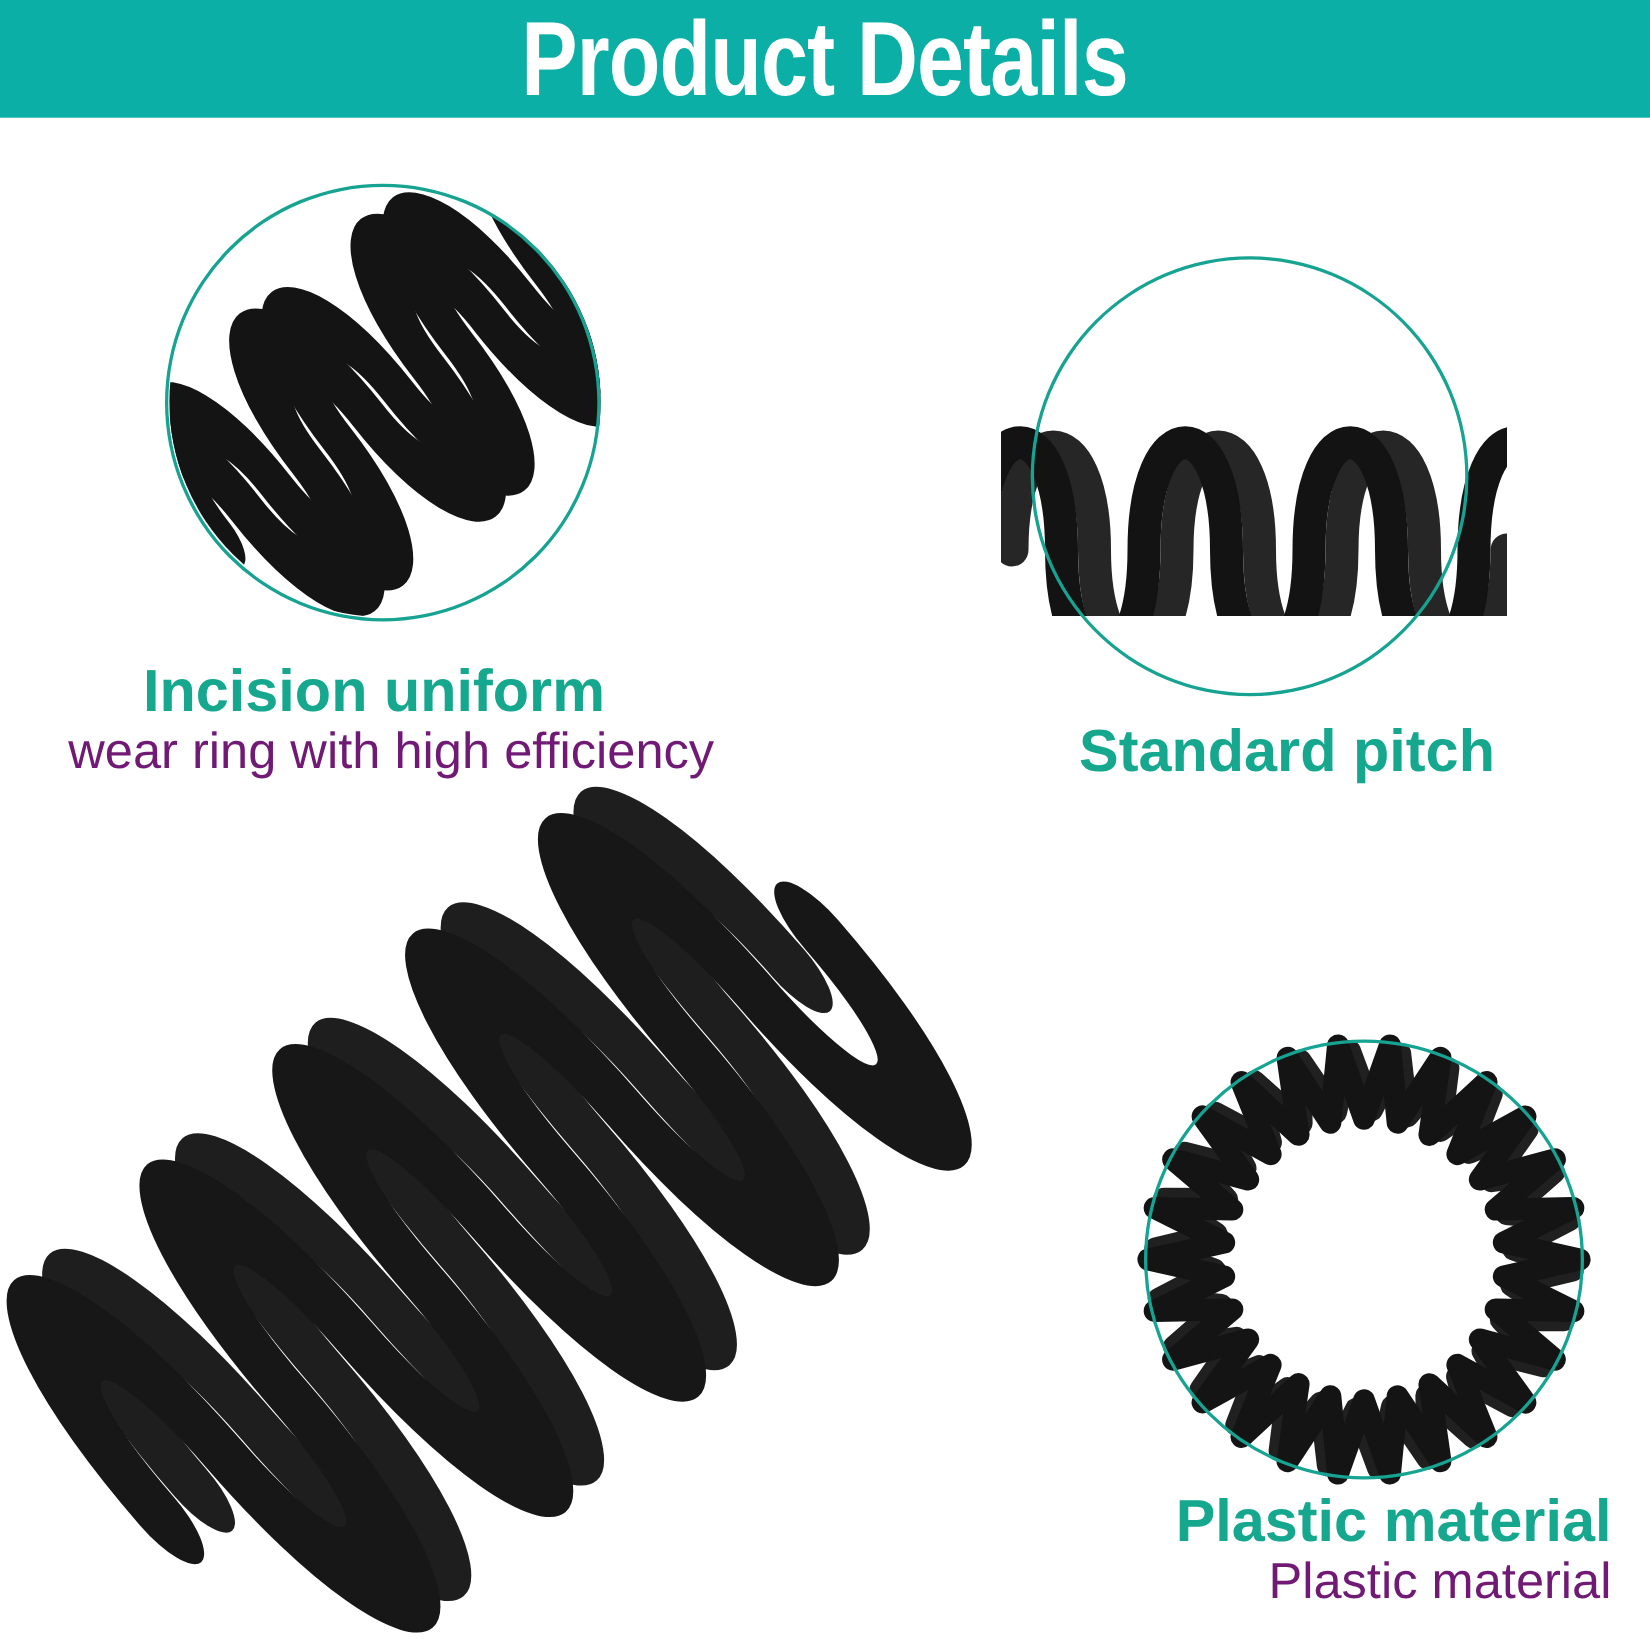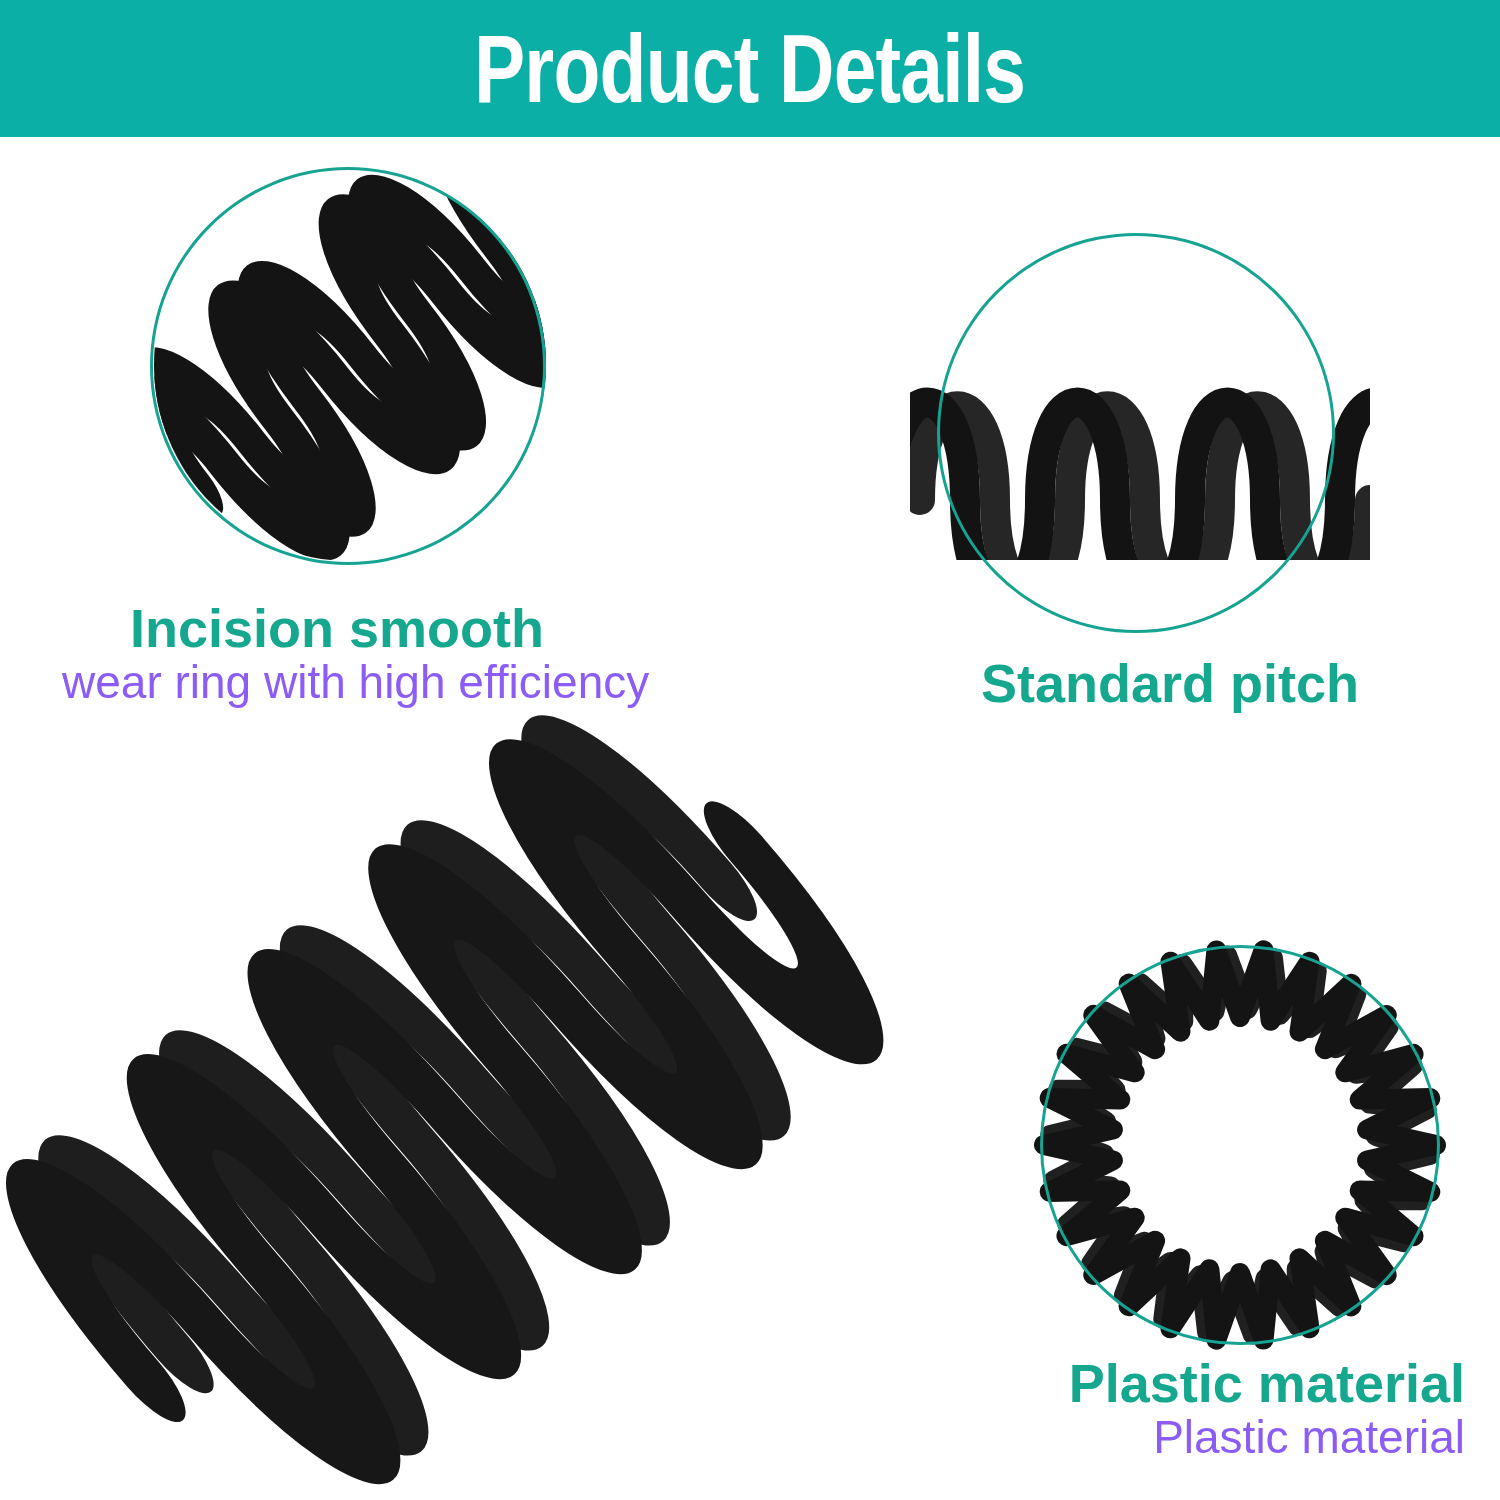--- a/index.html
+++ b/index.html
@@ -15,21 +15,21 @@
     overflow: hidden;
     font-family: "Liberation Sans", sans-serif;
   }
 
   
   #header-banner {
     position: absolute;
     left: 0;
     top: 0;
     width: 1500px;
-    height: 137px;
+    height: 107px;
     background: #0BAFA5;
     display: flex;
     align-items: center;
     justify-content: center;
   }
   #header-title {
     color: #ffffff;
     font-size: 96px;
     font-weight: bold;
     letter-spacing: -1px;
@@ -66,21 +66,21 @@
   .callout-text { position: absolute; }
   .callout-heading {
     color: #16A88E;
     font-weight: bold;
     font-size: 54px;
     line-height: 1.06;
     white-space: nowrap;
     font-family: "Liberation Sans", sans-serif;
   }
   .callout-sub {
-    color: #8b5cf6;
+    color: #701a75;
     font-weight: normal;
     font-size: 46px;
     line-height: 1.1;
     white-space: nowrap;
     font-family: "Liberation Sans", sans-serif;
   }
 
   #text-block-incision { left: 130px; top: 600px; text-align: left; }
   #text-block-incision .callout-sub { margin-left: -68px; }
 
@@ -188,21 +188,21 @@
         <path d="M215.0 87.0L238.6 20.4L245.6 90.7L284.5 31.7L274.5 101.7L326.3 53.7L299.9 119.2L361.7 85.0L320.3 142.3L388.5 123.9L334.7 169.6L405.3 168.1L342.1 199.6L411.0 215.0L342.1 230.4L405.3 261.9L334.7 260.4L388.5 306.1L320.3 287.7L361.7 345.0L299.9 310.8L326.3 376.3L274.5 328.3L284.5 398.3L245.6 339.3L238.6 409.6L215.0 343.0L191.4 409.6L184.4 339.3L145.5 398.3L155.5 328.3L103.7 376.3L130.1 310.8L68.3 345.0L109.7 287.7L41.5 306.1L95.3 260.4L24.7 261.9L87.9 230.4L19.0 215.0L87.9 199.6L24.7 168.1L95.3 169.6L41.5 123.9L109.7 142.3L68.3 85.0L130.1 119.2L103.7 53.7L155.5 101.7L145.5 31.7L184.4 90.7L191.4 20.4L215.0 87.0L238.6 20.4Z"></path>
         <path d="M222.2 79.2L247.9 27.9L254.5 84.9L291.7 41.2L284.5 98.1L331.1 64.6L310.5 118.1L363.7 96.7L330.9 143.8L387.7 135.8L344.5 173.6L401.6 179.4L350.7 205.8L404.7 225.1L348.9 238.5L396.8 270.2L339.4 269.9L378.3 312.1L322.7 298.1L350.3 348.4L299.6 321.4L314.5 376.9L271.7 338.6L272.8 396.0L240.5 348.6L227.8 404.6L207.8 350.8L182.1 402.1L175.5 345.1L138.3 388.8L145.5 331.9L98.9 365.4L119.5 311.9L66.3 333.3L99.1 286.2L42.3 294.2L85.5 256.4L28.4 250.6L79.3 224.2L25.3 204.9L81.1 191.5L33.2 159.8L90.6 160.1L51.7 117.9L107.3 131.9L79.7 81.6L130.4 108.6L115.5 53.1L158.3 91.4L157.2 34.0L189.5 81.4L202.2 25.4L222.2 79.2L247.9 27.9Z" opacity="0.95"></path>
       </g>
   </svg>
 
   <div id="callout-circle-1" class="callout-circle"></div>
   <div id="callout-circle-2" class="callout-circle"></div>
   <div id="callout-circle-3" class="callout-circle"></div>
 
   <div id="text-block-incision" class="callout-text">
-    <div class="callout-heading">Incision smooth</div>
+    <div class="callout-heading">Incision uniform</div>
     <div class="callout-sub">wear ring with high efficiency</div>
   </div>
 
   <div id="text-block-pitch" class="callout-text">
     <div class="callout-heading">Standard pitch</div>
   </div>
 
   <div id="text-block-plastic" class="callout-text">
     <div class="callout-heading">Plastic material</div>
     <div class="callout-sub">Plastic material</div>

